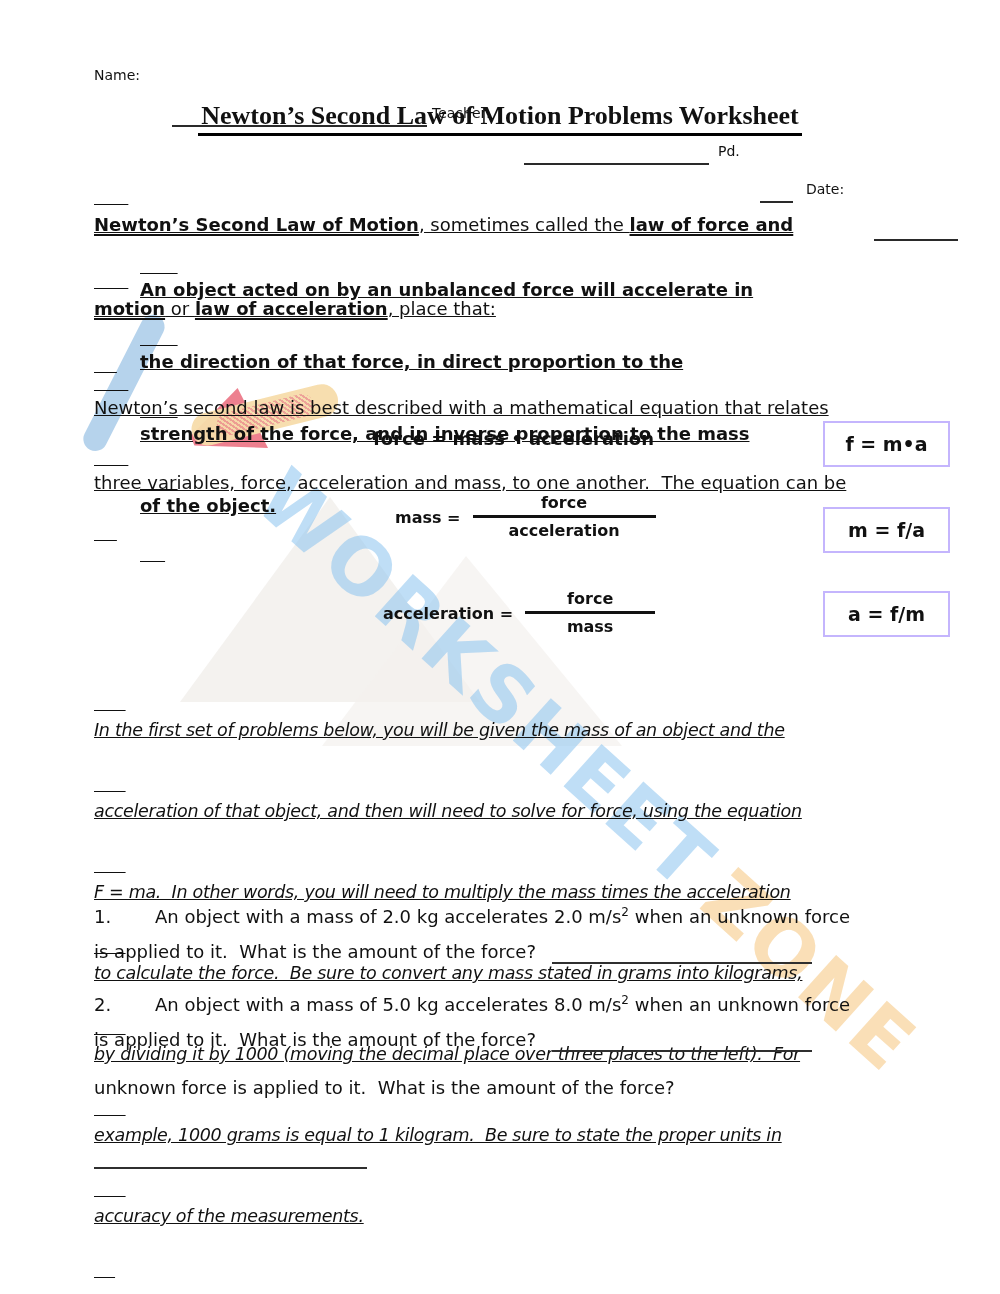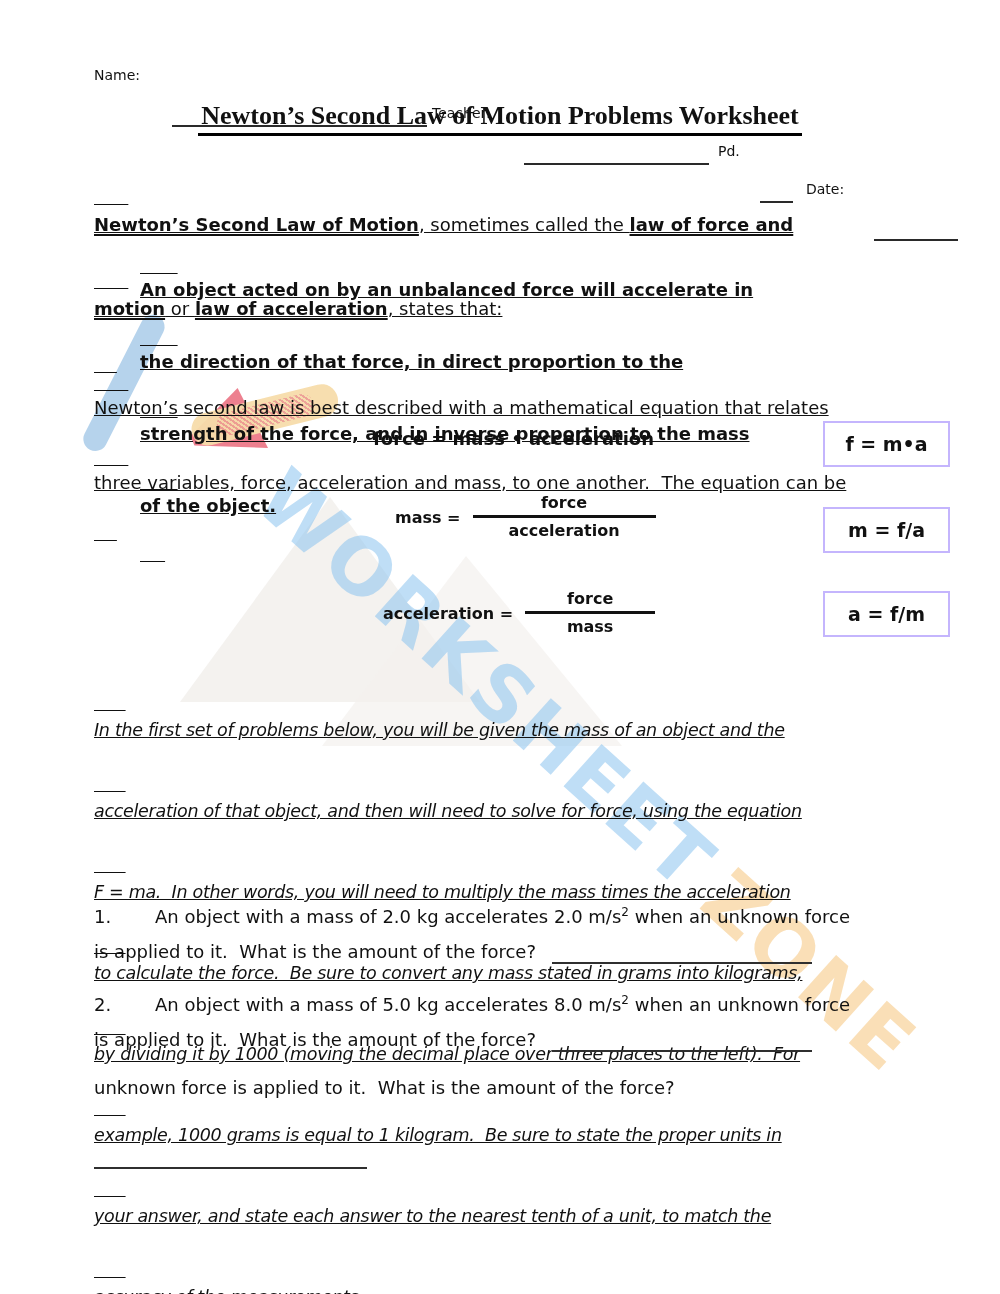--- a/index.html
+++ b/index.html
@@ -97,21 +97,21 @@
       <span class="hlabel" style="left:712px;">Date:</span>
       <div class="hline" style="left:780px; width:84px;"></div>
     </div>
 
     <div class="title-wrap">
       <span class="title-text">Newton’s Second Law of Motion Problems Worksheet</span>
     </div>
 
     <div class="blk para intro">
       <div><span class="bu">Newton’s Second Law of Motion</span><span>, sometimes called the </span><span class="bu">law of force and</span></div>
-      <div><span class="bu">motion</span><span> or </span><span class="bu">law of acceleration</span><span>, states that:</span></div>
+      <div><span class="bu">motion</span><span> or </span><span class="bu">law of acceleration</span><span>, place that:</span></div>
     </div>
 
     <div class="blk para quote">
       <div>An object acted on by an unbalanced force will accelerate in</div>
       <div>the direction of that force, in direct proportion to the</div>
       <div>strength of the force, and in inverse proportion to the mass</div>
       <div>of the object.</div>
     </div>
 
     <div class="blk para eqintro">
@@ -142,21 +142,20 @@
     </div>
     <div class="eqbox" style="top:591px;">a = f/m</div>
 
     <div class="blk para instr">
       <div>In the first set of problems below, you will be given the mass of an object and the</div>
       <div>acceleration of that object, and then will need to solve for force, using the equation</div>
       <div>F = ma.  In other words, you will need to multiply the mass times the acceleration</div>
       <div>to calculate the force.  Be sure to convert any mass stated in grams into kilograms,</div>
       <div>by dividing it by 1000 (moving the decimal place over three places to the left).  For</div>
       <div>example, 1000 grams is equal to 1 kilogram.  Be sure to state the proper units in</div>
-      <div>your answer, and state each answer to the nearest tenth of a unit, to match the</div>
       <div>accuracy of the measurements.</div>
     </div>
 
     <div class="prob" style="top:895px;">
       <div><span class="pnum">1.</span><span>An object with a mass of 2.0 kg accelerates 2.0 m/s</span><sup class="sq">2</sup><span> when an unknown force</span></div>
       <div><span>is applied to it.  What is the amount of the force?</span><span class="ansline"></span></div>
     </div>
 
     <div class="prob" style="top:983px;">
       <div><span class="pnum">2.</span><span>An object with a mass of 5.0 kg accelerates 8.0 m/s</span><sup class="sq">2</sup><span> when an unknown force</span></div>

